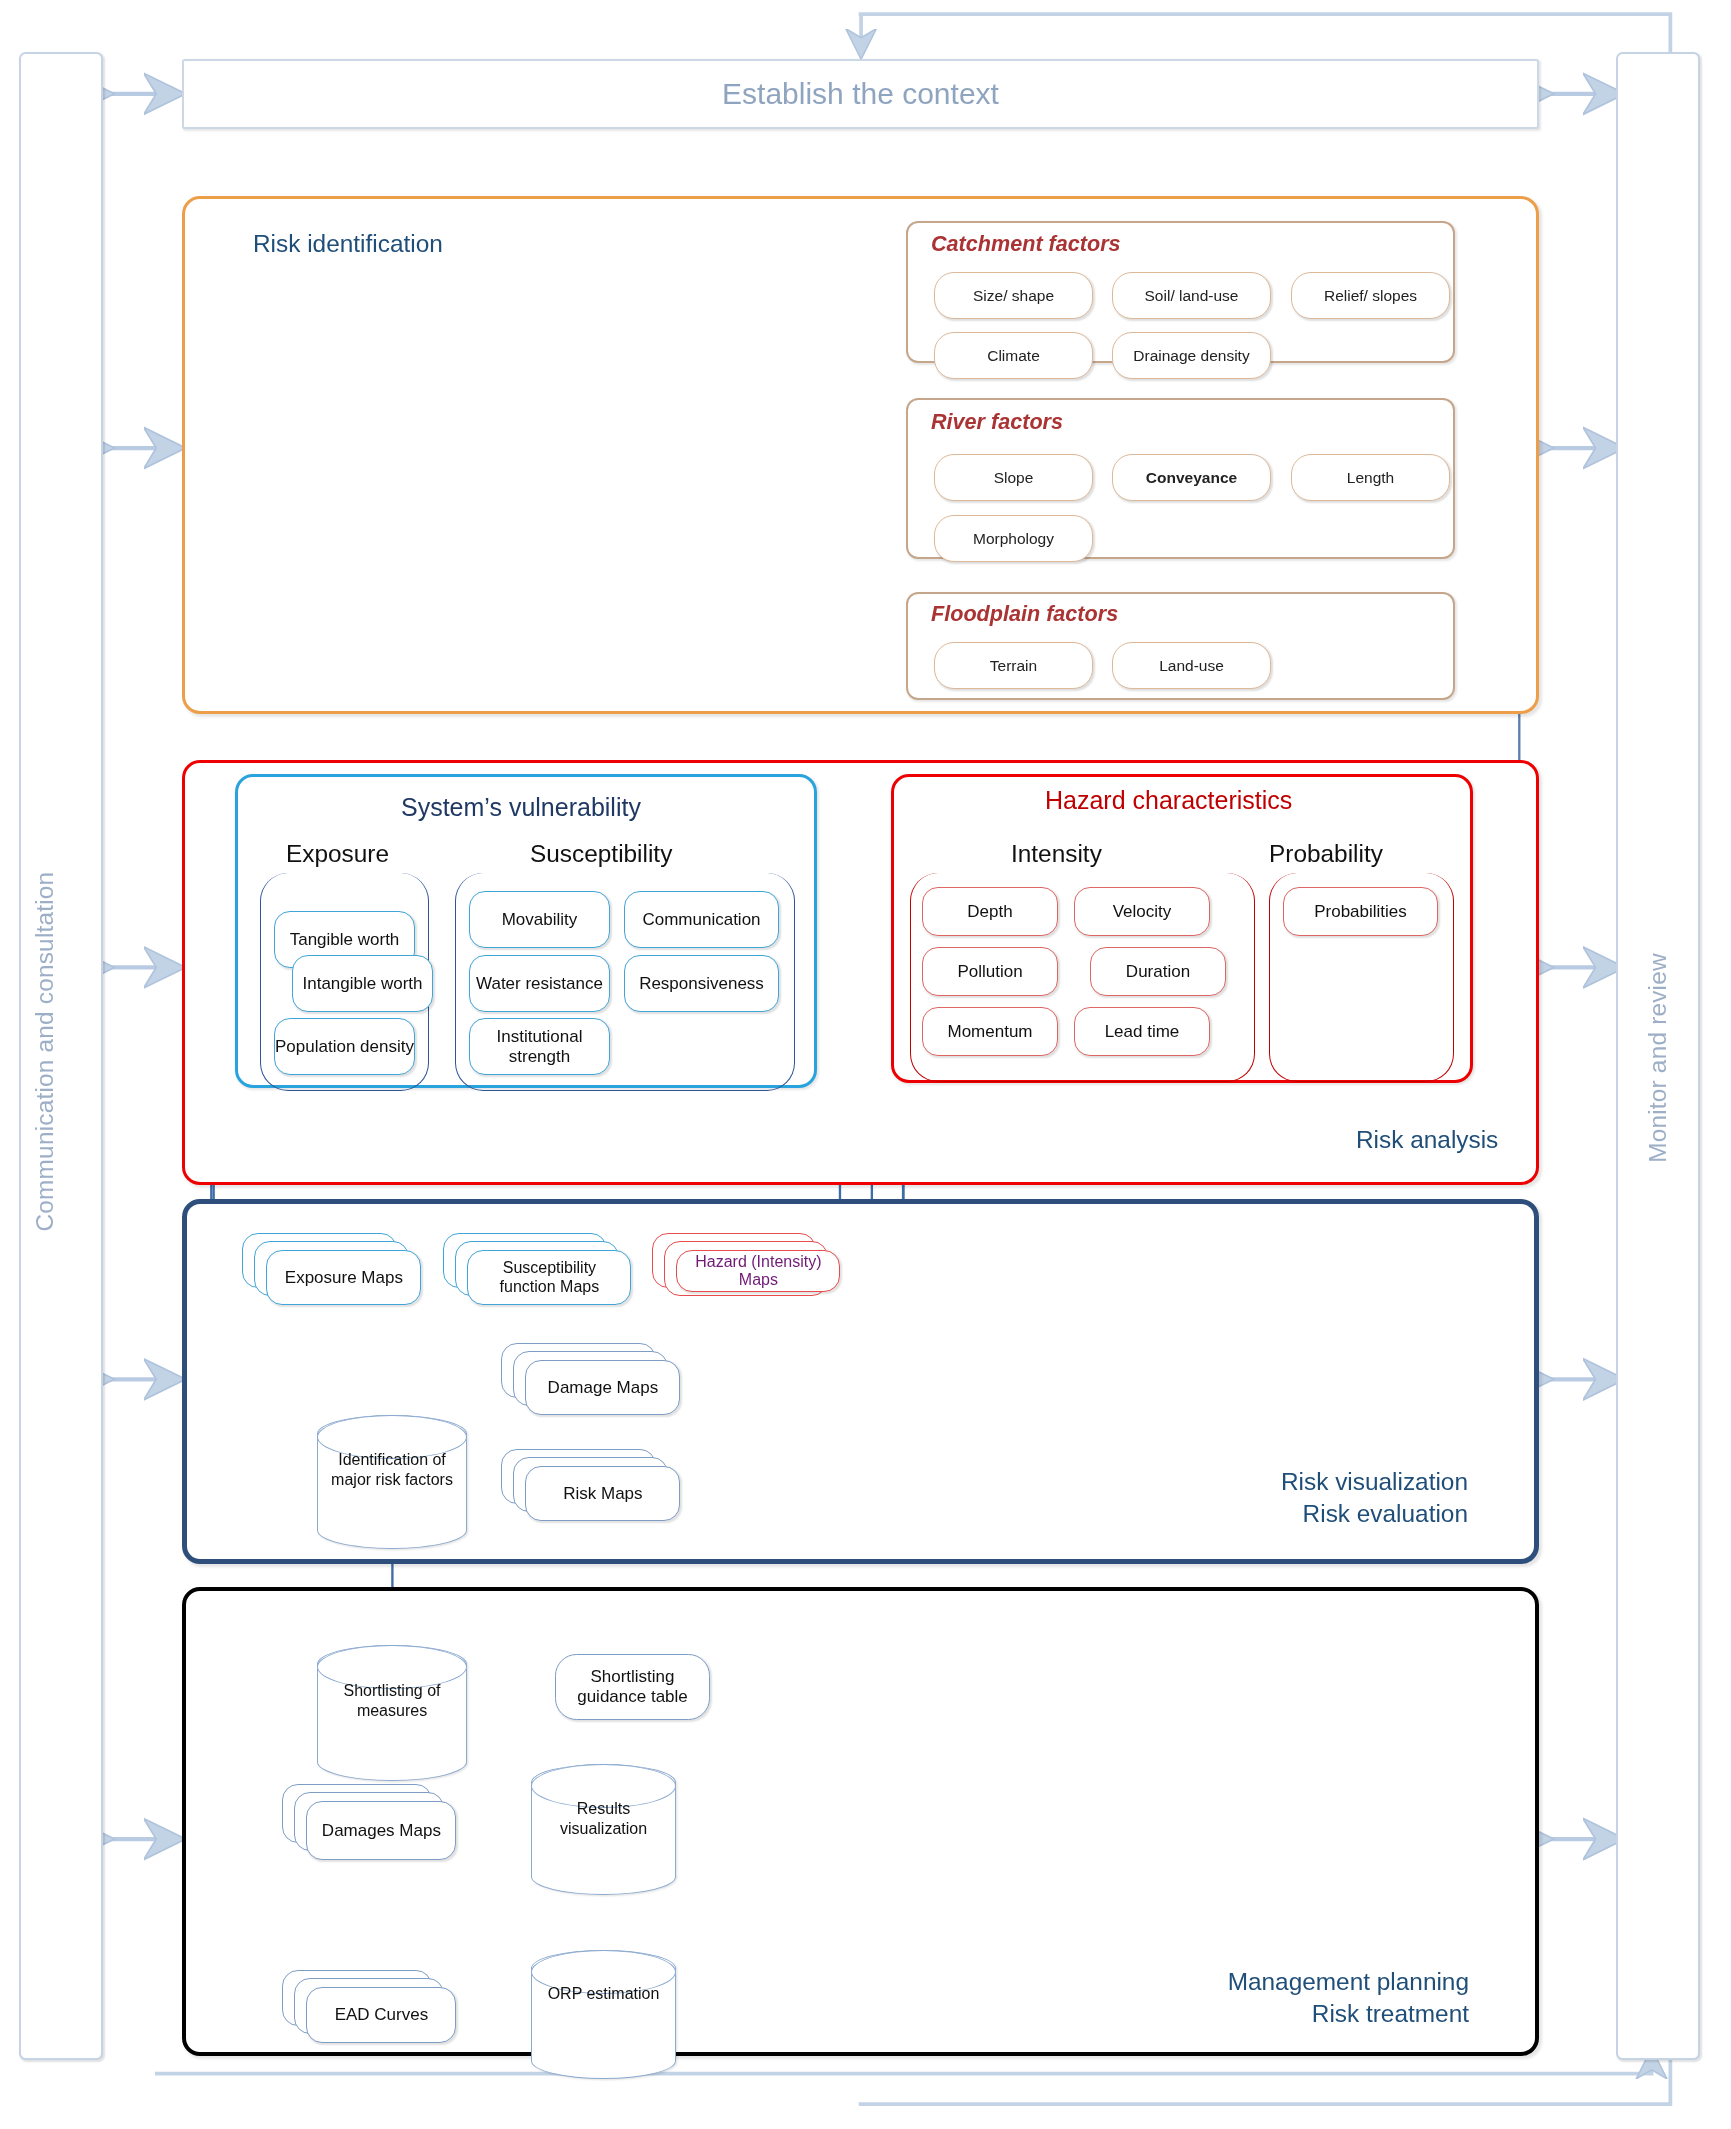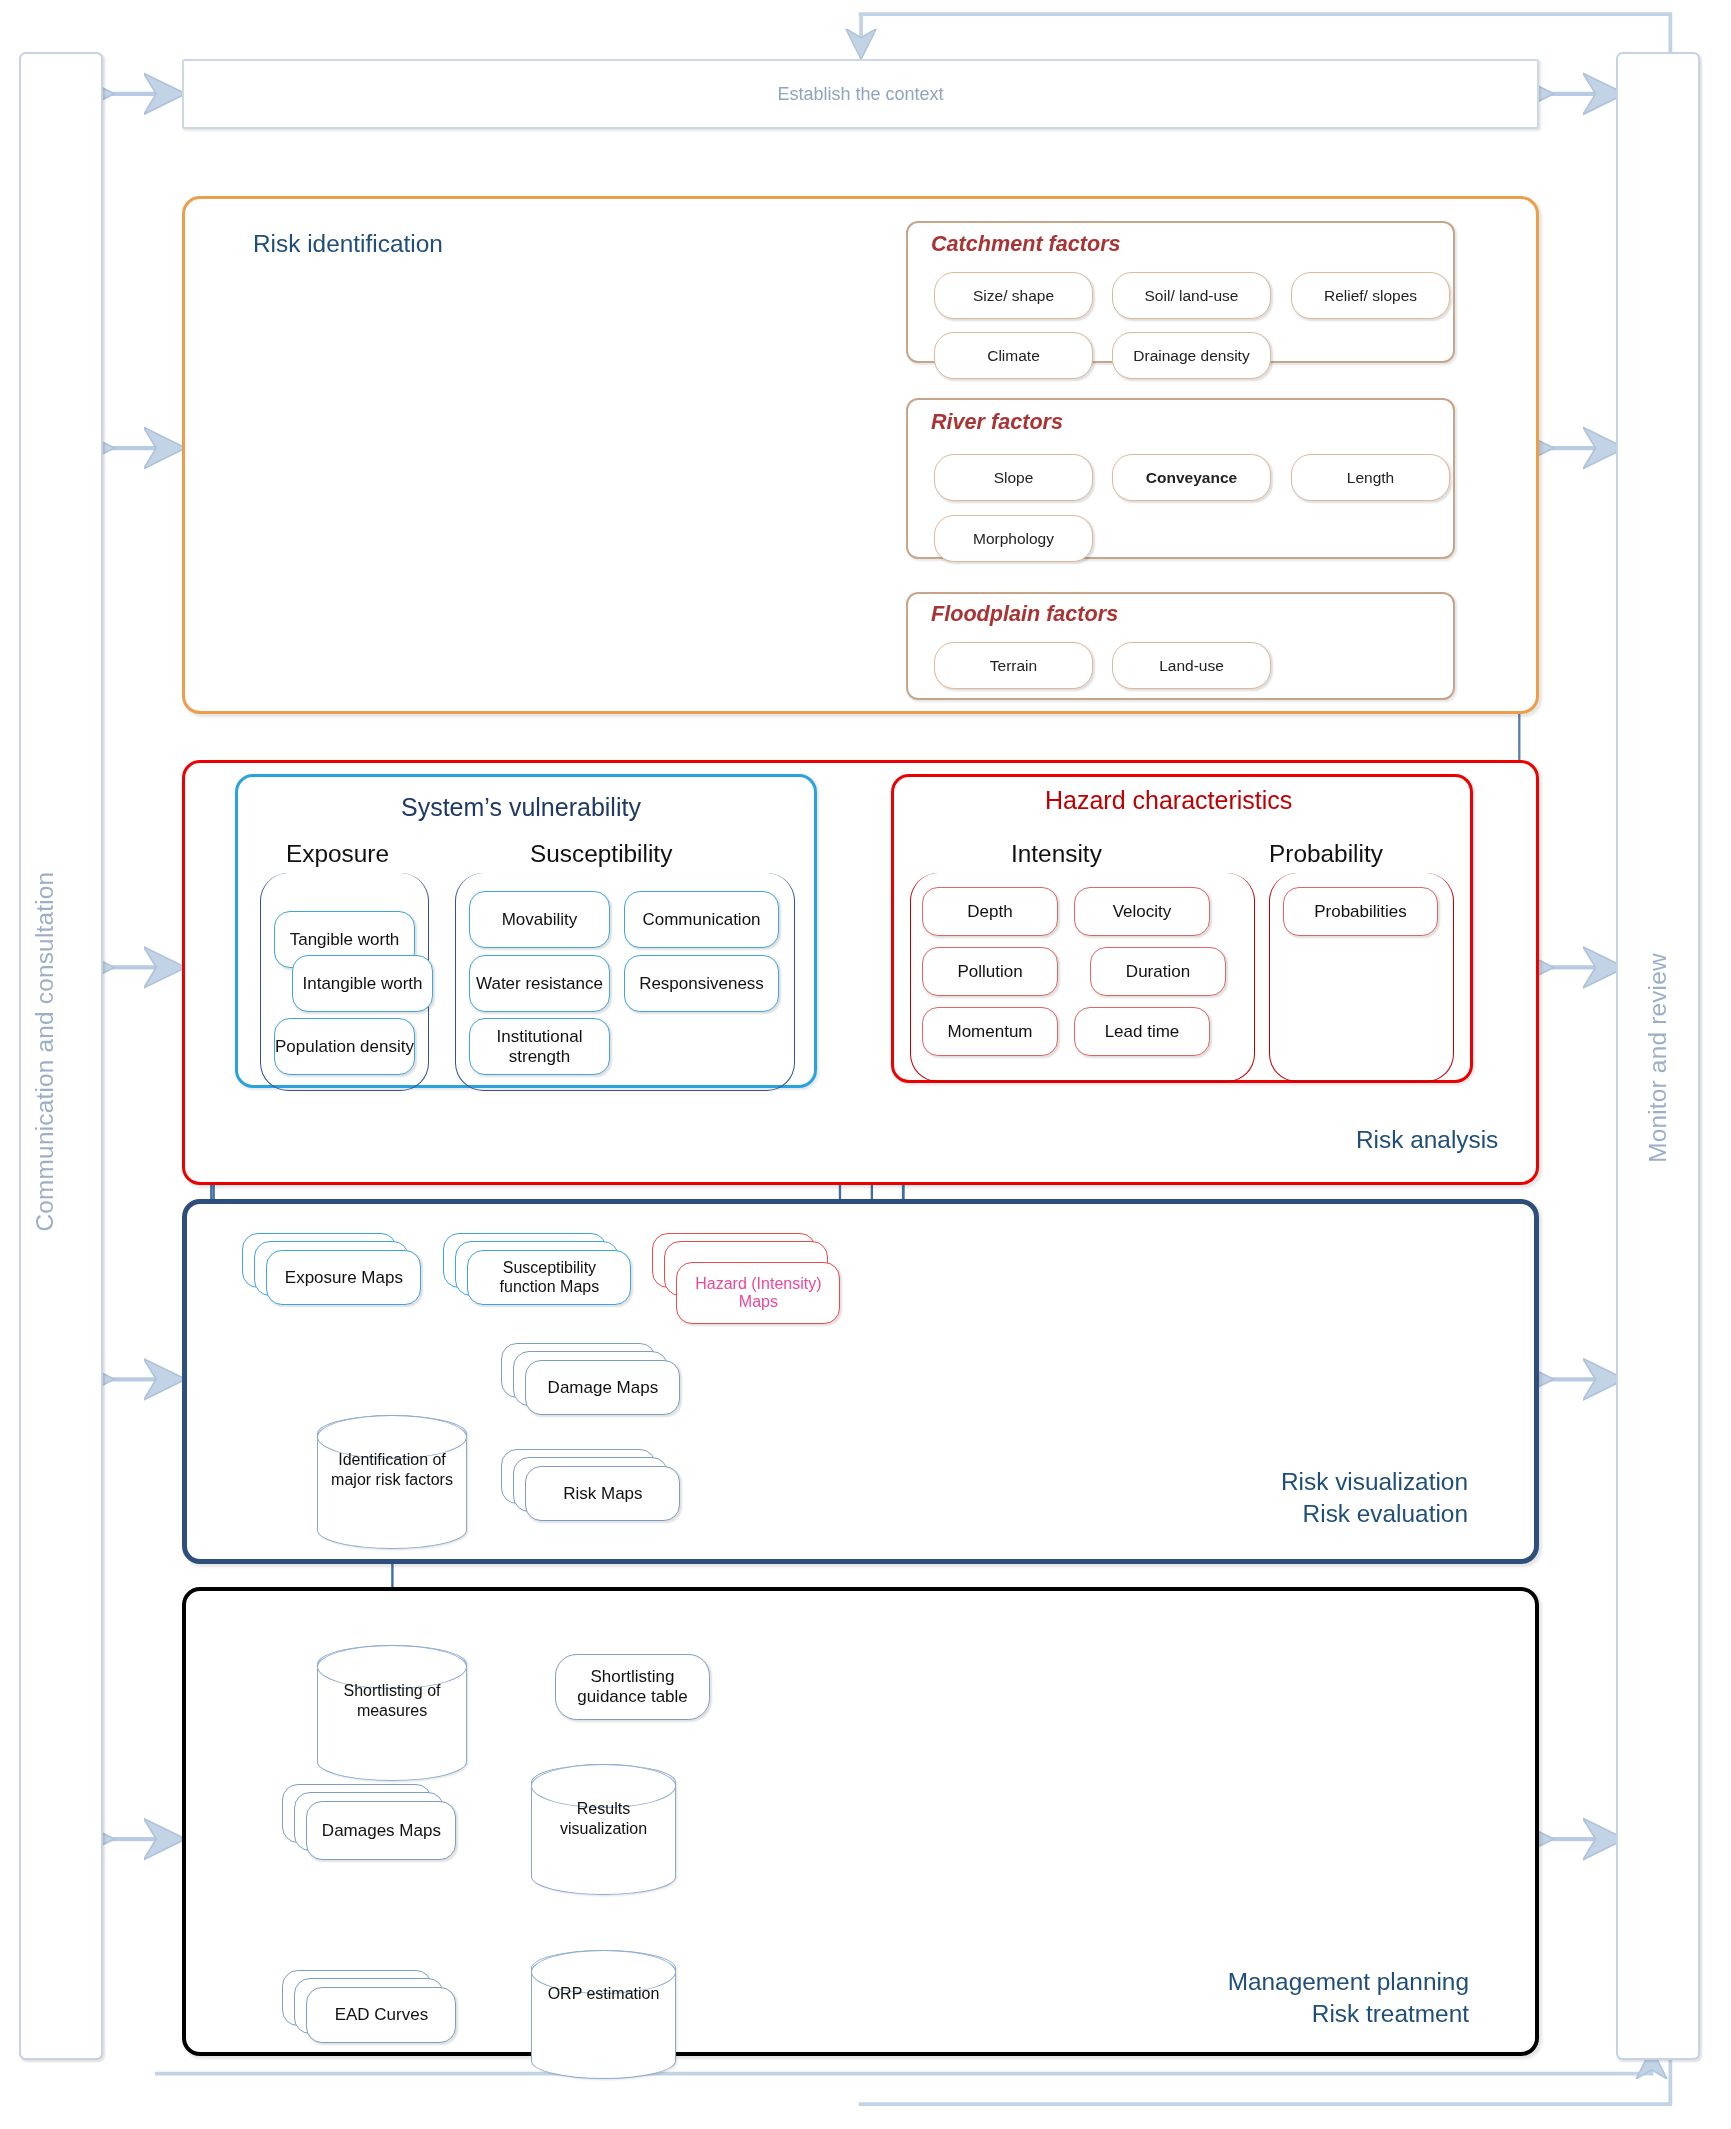--- a/index.html
+++ b/index.html
@@ -14,21 +14,21 @@
   .rail{border:2.3px solid #c5d3e4;border-radius:6.6px;background:#fff;
         box-shadow:1.4px 1.4px 1.9px rgba(0,0,0,.12);}
   .rail-label{position:absolute;color:#9dafc7;font-size:24.4px;white-space:nowrap;
         letter-spacing:0.2px;}
   .rail-label.left{transform:rotate(-90deg);transform-origin:center center;}
   .rail-label.right{transform:rotate(-90deg);transform-origin:center center;}
 
   
   .ctxbox{border:2.8px solid #ccd8e6;border-radius:2.8px;background:#fff;
           box-shadow:1.9px 1.9px 2.3px rgba(0,0,0,.10);}
-  .ctxbox .t{color:#8fa4bf;font-size:18px;}
+  .ctxbox .t{color:#8fa4bf;font-size:30px;}
 
   .stagebox{border-radius:18px;background:#fff;}
   .stage-title{position:absolute;font-size:24.4px;color:#1f4e79;white-space:nowrap;}
   .stage-title.rt{text-align:right;line-height:1.3;}
 
   
   .fgroup{border:2.3px solid #c6a68a;border-radius:12.2px;background:#fff;
           box-shadow:1.9px 1.9px 2.3px rgba(0,0,0,.10);}
   .fgroup-title{position:absolute;color:#a33;font-size:21.6px;font-style:italic;
           font-weight:700;white-space:nowrap;}
@@ -312,22 +312,22 @@
     <div class="abs mapshape" style="left:12.2px;top:8.4px;width:164px;height:55px;border:1.4px solid #41A5D8;"></div>
     <div class="abs mapshape ctr" style="left:24.4px;top:17px;width:164px;height:55px;border:1.4px solid #41A5D8;
          box-shadow:1.4px 1.4px 1.9px rgba(0,0,0,.12);font-size:16px;color:#111;padding:0 4.7px;">
       <span>Susceptibility function Maps</span>
     </div>
   </div>
 
   <div class="abs" style="left:652px;top:1233px;width:206px;height:75px;">
     <div class="abs mapshape" style="left:0px;top:0px;width:164px;height:55px;border:1.4px solid #E84C4C;"></div>
     <div class="abs mapshape" style="left:12.2px;top:8.4px;width:164px;height:55px;border:1.4px solid #E84C4C;"></div>
-    <div class="abs mapshape ctr" style="left:24.4px;top:17px;width:164px;height:62px;border:1.4px solid #E84C4C;
-         box-shadow:1.4px 1.4px 1.9px rgba(0,0,0,.12);font-size:16px;color:#ec4899;padding:0 4.7px;margin-top:12px;">
+    <div class="abs mapshape ctr" style="left:24.4px;top:17px;width:164px;height:42px;border:1.4px solid #E84C4C;
+         box-shadow:1.4px 1.4px 1.9px rgba(0,0,0,.12);font-size:16px;color:#701a75;padding:0 4.7px;">
       <span>Hazard (Intensity) Maps</span>
     </div>
   </div>
 
   <div class="abs" style="left:501px;top:1343px;width:202px;height:75px;">
     <div class="abs mapshape" style="left:0px;top:0px;width:155px;height:55px;border:1.4px solid #7E9DC4;"></div>
     <div class="abs mapshape" style="left:12.2px;top:8.4px;width:155px;height:55px;border:1.4px solid #7E9DC4;"></div>
     <div class="abs mapshape ctr" style="left:24.4px;top:17px;width:155px;height:55px;border:1.4px solid #7E9DC4;
          box-shadow:1.4px 1.4px 1.9px rgba(0,0,0,.12);font-size:17px;color:#111;">
       <span>Damage Maps</span>

